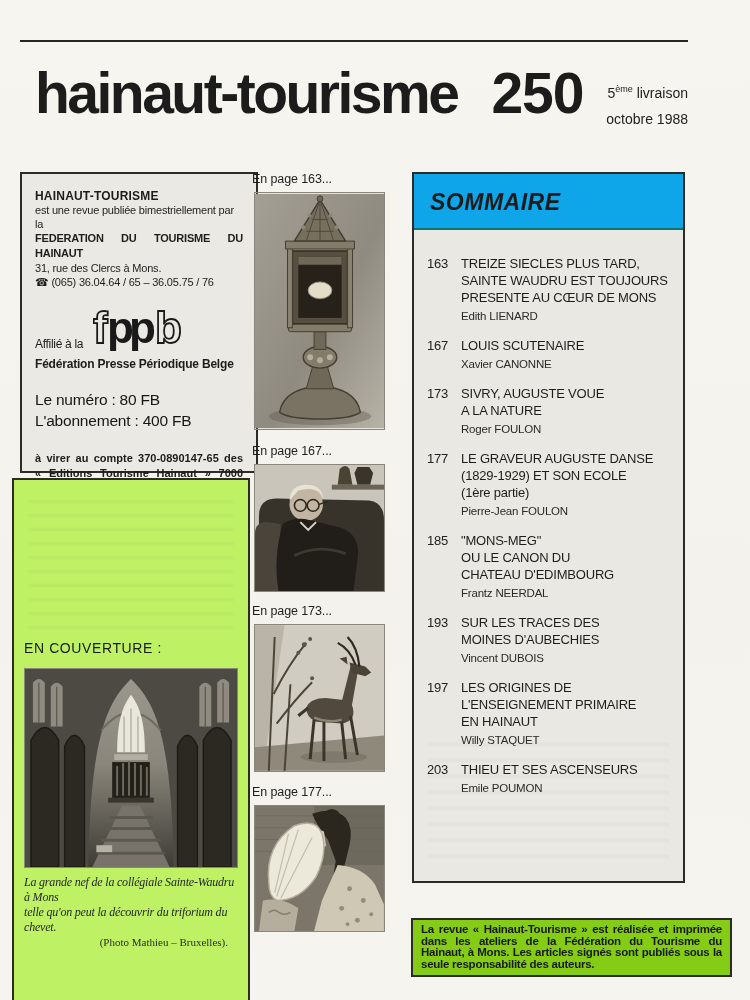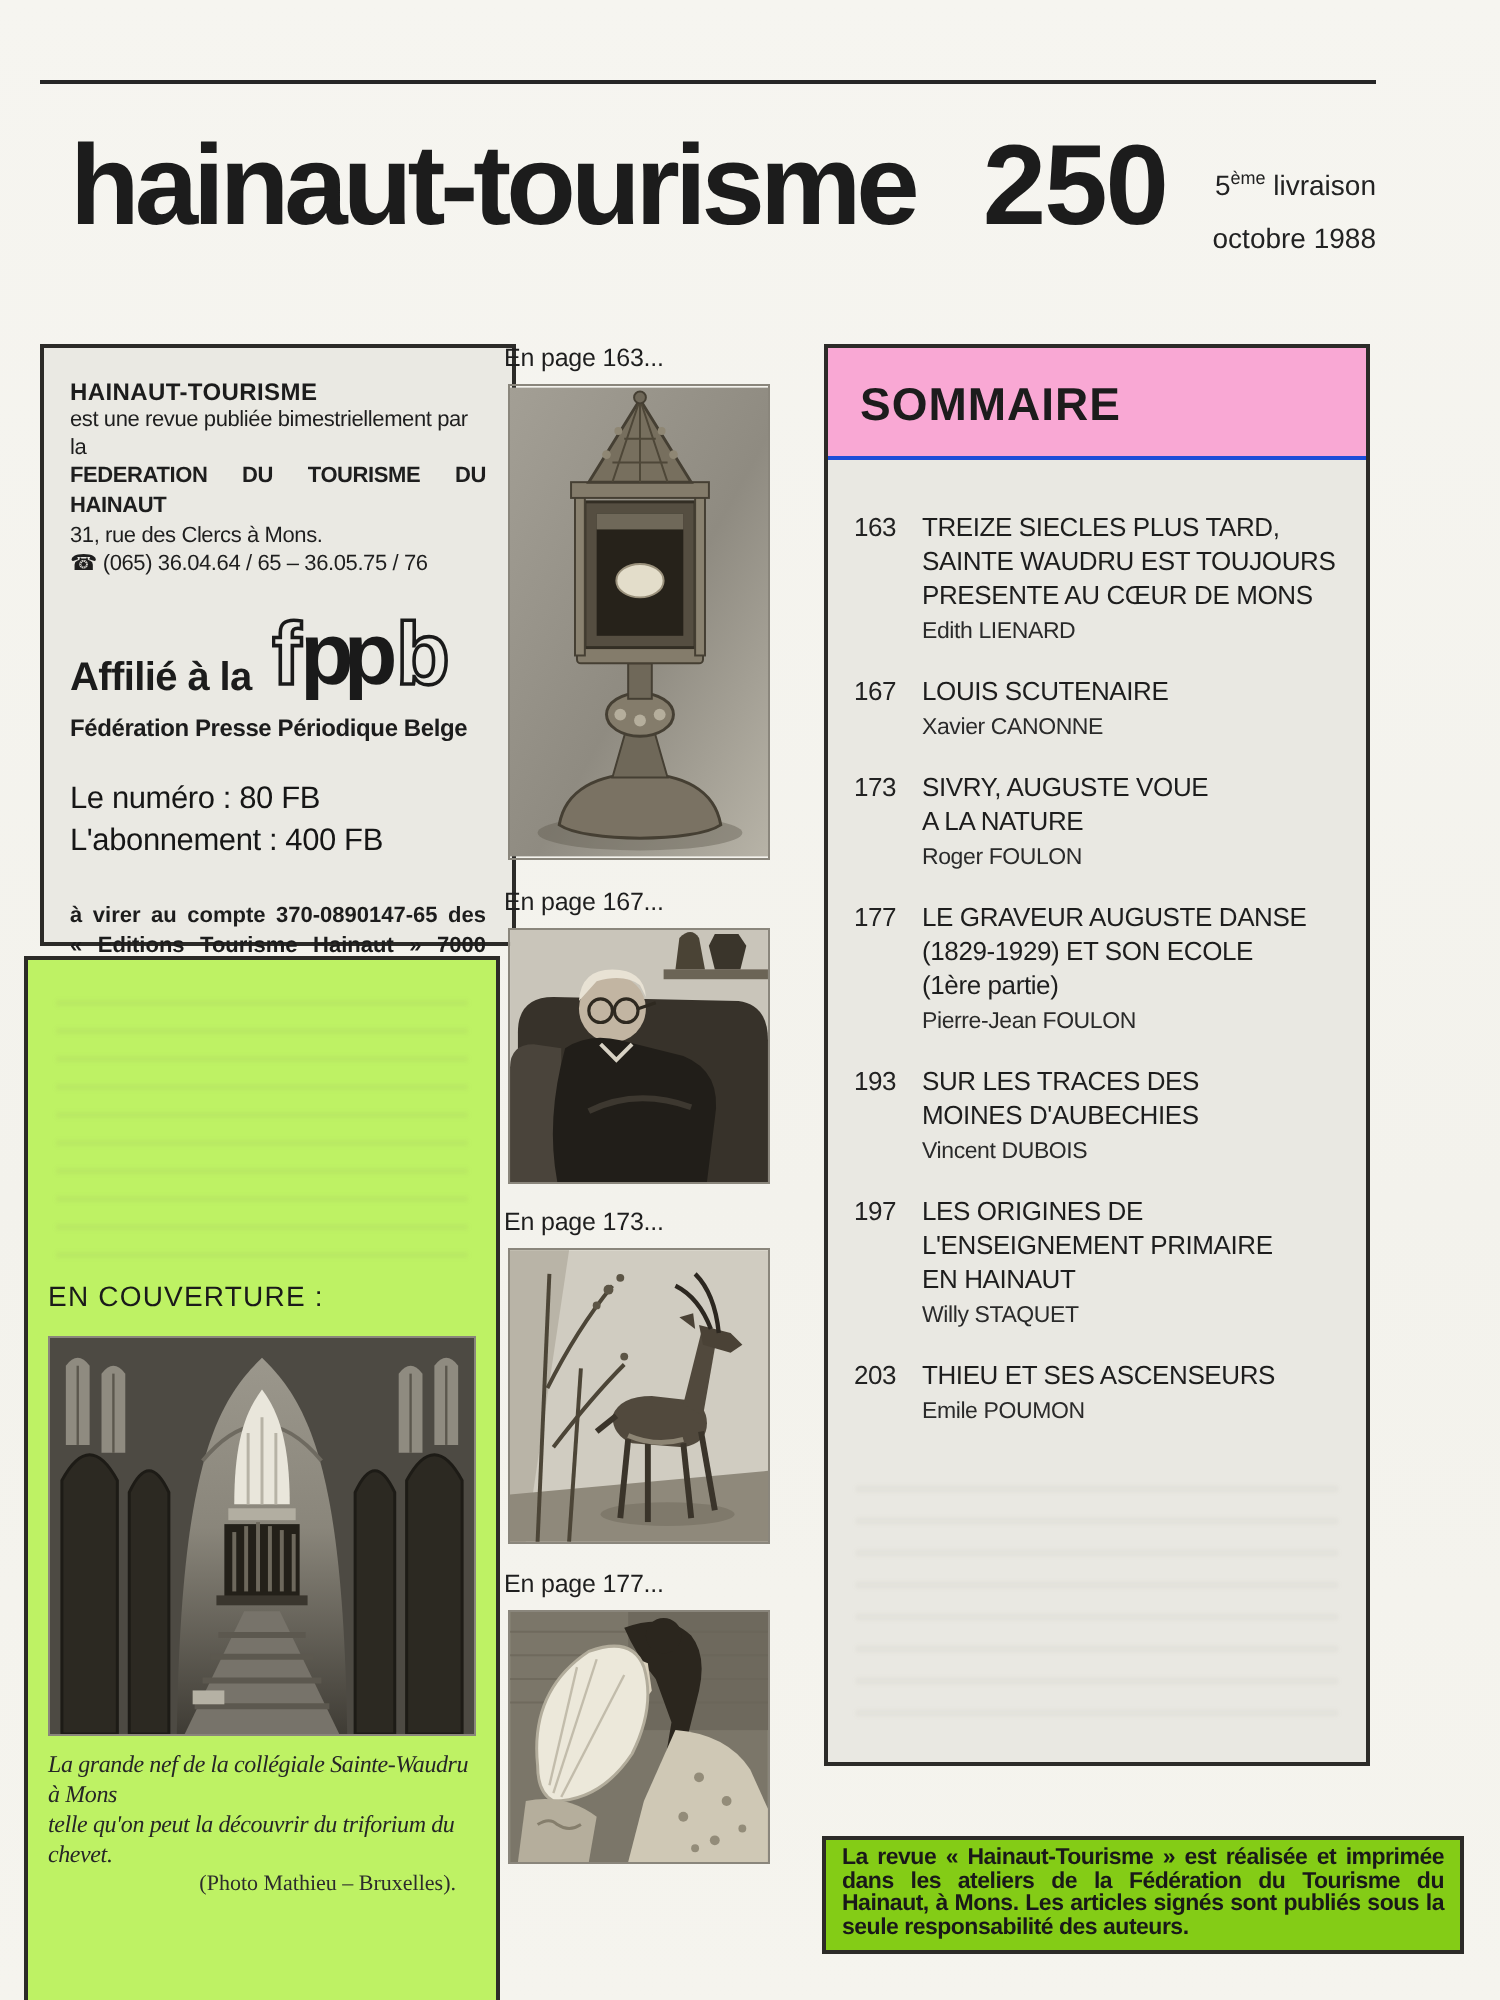--- a/index.html
+++ b/index.html
@@ -24,21 +24,21 @@
   
   .box1 {
     position: absolute; left: 20px; top: 172px; width: 238px; height: 301px;
     border: 2px solid #2c2b28; background: #eae9e3; padding: 15px 13px 0 13px;
   }
   .pub-name { font-size: 12px; font-weight: bold; letter-spacing: .2px; }
   .pub-line { font-size: 11px; line-height: 14px; letter-spacing: -.2px; color: #1e1e1e; }
   .jlast { text-align: justify; text-align-last: justify; }
   .pub-fed { font-weight: bold; font-size: 11px; line-height: 15px; }
   .affil-row { display: flex; align-items: flex-end; margin-top: 22px; height: 44px; }
-  .affil-label { font-size: 20px; font-weight: bold; letter-spacing: -.3px; padding-bottom: 4px; }
+  .affil-label { font-size: 12px; font-weight: normal; letter-spacing: -.3px; padding-bottom: 4px; }
   .fppb { margin-left: 10px; }
   .affil-name { font-size: 12px; font-weight: bold; letter-spacing: -.2px; margin-top: 2px; }
   .prices { margin-top: 18px; font-size: 15.5px; line-height: 21px; letter-spacing: -.2px; color: #161616; }
   .bank { margin-top: 20px; font-size: 11px; font-weight: bold; line-height: 15px; }
 
   
   .box2 {
     position: absolute; left: 12px; top: 478px; width: 238px; height: 576px;
     border: 2px solid #2c2b28; background: #bef264; padding: 0 10px;
   }
@@ -56,21 +56,21 @@
   .mid { position: absolute; left: 252px; top: 172px; width: 140px; }
   .pv-label { font-size: 12.5px; color: #1e1e1e; letter-spacing: -.1px; margin-bottom: 6px; }
   .pv-photo { display: block; width: 131px; margin-left: 2px; border: 1px solid #8a867c; }
   .gap14 { margin-top: 14px; } .gap12 { margin-top: 12px; } .gap13 { margin-top: 13px; }
 
   
   .sommaire {
     position: absolute; left: 412px; top: 172px; width: 273px; height: 711px;
     border: 2px solid #2c2b28; background: #e9e8e2; display: flex; flex-direction: column;
   }
-  .som-header { background: #f9a8d4; border-bottom: 2px solid #1d4ed8; padding: 15px 0 12px 16px; }
+  .som-header { background: #0ea5e9; border-bottom: 2px solid #0f766e; padding: 15px 0 12px 16px; font-style: italic; }
   .som-title { font-size: 23px; font-weight: bold; letter-spacing: .5px; }
   .som-body { padding: 25px 8px 0 13px; display: flex; flex-direction: column; gap: 14px; position: relative; flex: 1; }
   .toc-entry { display: flex; }
   .toc-num { width: 34px; flex: 0 0 34px; font-size: 13px; letter-spacing: -.2px; color: #222; line-height: 17px; }
   .toc-body { flex: 1; }
   .toc-title { font-size: 13px; line-height: 17px; letter-spacing: -.2px; color: #1d1d1d; }
   .toc-author { font-size: 11.5px; line-height: 14px; color: #2a2a2a; margin-top: 3px; letter-spacing: -.2px; }
   .som-ghost {
     position: absolute; left: 14px; right: 14px; bottom: 18px; height: 120px;
     background: repeating-linear-gradient(180deg, rgba(125,118,100,.06) 0 3px, transparent 3px 16px);
@@ -346,20 +346,29 @@
     <div class="toc-entry">
       <div class="toc-num">177</div>
       <div class="toc-body">
           <div class="toc-title preline">LE GRAVEUR AUGUSTE DANSE
 (1829-1929) ET SON ECOLE
 (1ère partie)</div>
       <div class="toc-author">Pierre-Jean FOULON</div>
         </div>
     </div>
     <div class="toc-entry">
+      <div class="toc-num">185</div>
+      <div class="toc-body">
+          <div class="toc-title preline">"MONS-MEG"
+OU LE CANON DU
+CHATEAU D'EDIMBOURG</div>
+      <div class="toc-author">Frantz NEERDAL</div>
+        </div>
+    </div>
+    <div class="toc-entry">
       <div class="toc-num">193</div>
       <div class="toc-body">
           <div class="toc-title preline">SUR LES TRACES DES
 MOINES D'AUBECHIES</div>
       <div class="toc-author">Vincent DUBOIS</div>
         </div>
     </div>
     <div class="toc-entry">
       <div class="toc-num">197</div>
       <div class="toc-body">

